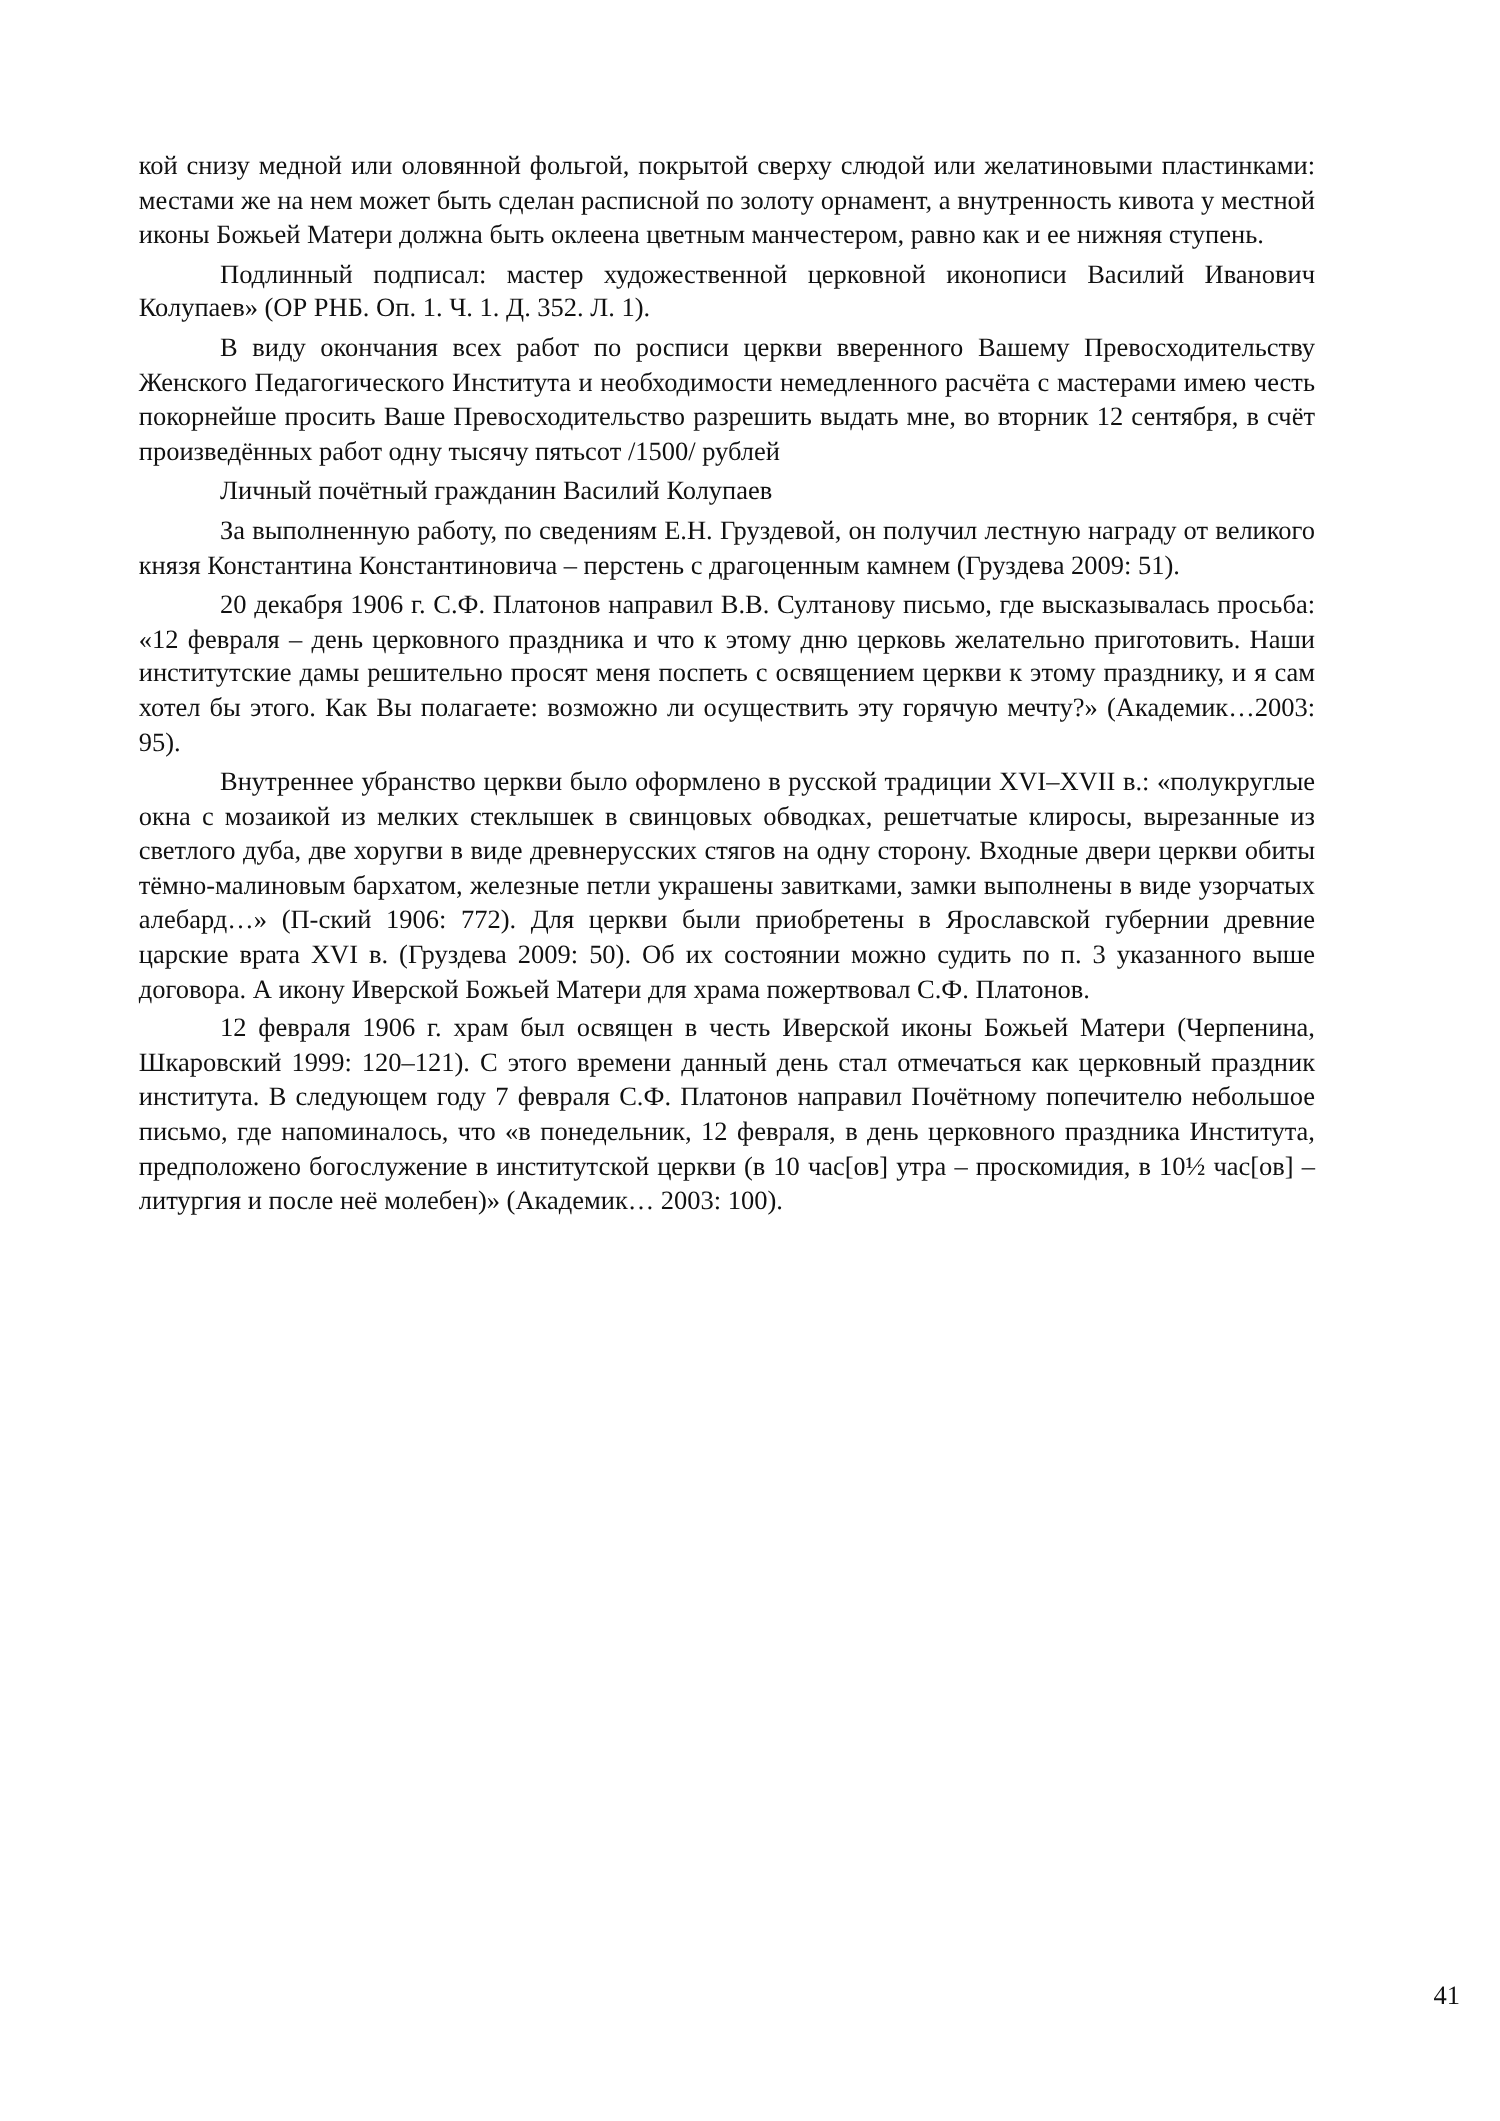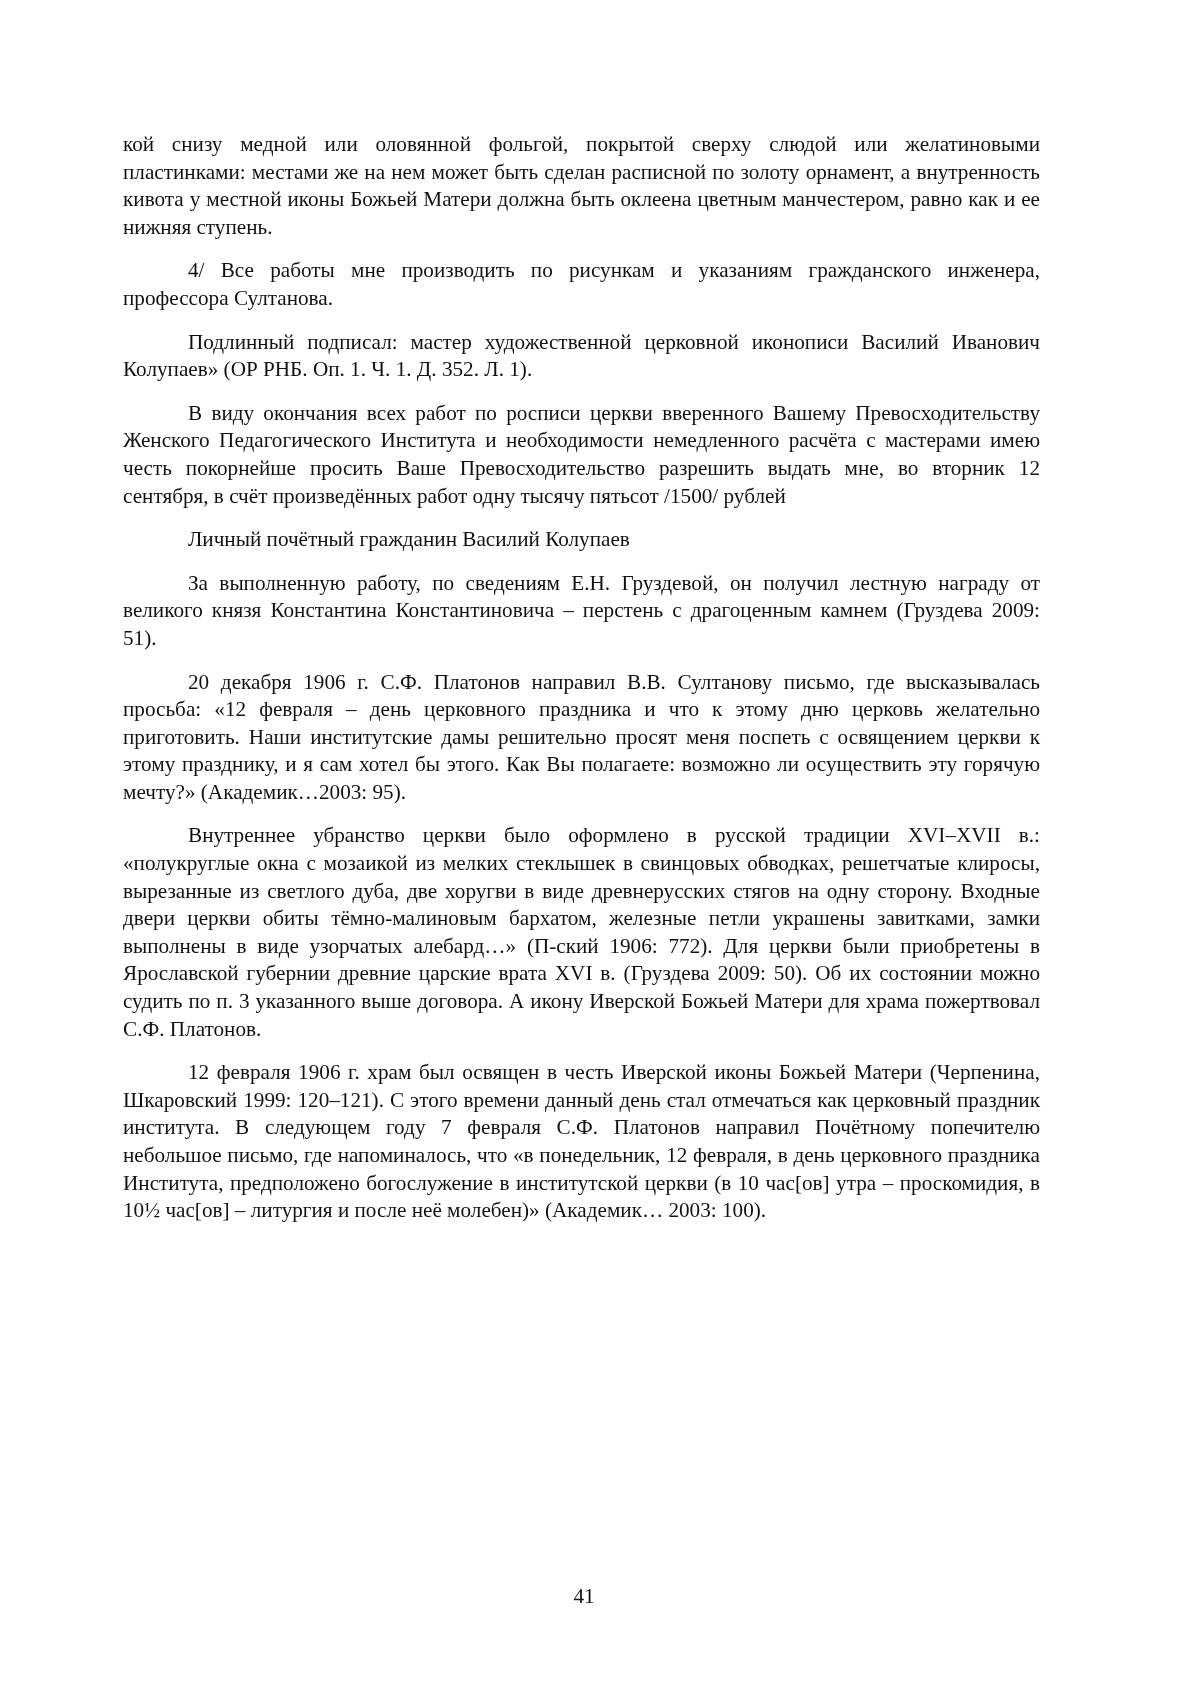--- a/index.html
+++ b/index.html
@@ -10,41 +10,40 @@
     left: 107px;
     top: 115px;
     width: 949px;
     font-family: "Liberation Serif", "DejaVu Serif", serif;
     font-size: 21.2px;
     line-height: 27.6px;
     color: #111111;
     text-align: justify;
     hyphens: manual;
   }
-  .text-block p { margin: 16px; text-indent: 65px; }
+  .text-block p { margin: 4px; text-indent: 65px; }
   .text-block p.noindent { text-indent: 0; }
   .page-number {
     position: absolute;
     left: 0;
     width: 1168px;
     top: 1583px;
-    text-align: center;
+    text-align: right;
     font-family: "Liberation Serif", "DejaVu Serif", serif;
     font-size: 21.2px;
     line-height: 27px;
     color: #111111;
   }
 </style>
 </head>
 <body>
 
 <div class="page">
   <div class="text-block">
     <p class="noindent">кой снизу медной или оловянной фольгой, покрытой сверху слюдой или желатиновыми пластинками: местами же на нем может быть сделан расписной по золоту орнамент, а внутренность кивота у местной иконы Божьей Матери должна быть оклеена цветным манчестером, равно как и ее нижняя ступень.</p>
-    <p>4/ Все работы мне производить по рисункам и указаниям гражданского инженера, профессора Султанова.</p>
     <p>Подлинный подписал: мастер художественной церковной иконописи Василий Иванович Колупаев» (ОР РНБ. Оп. 1. Ч. 1. Д. 352. Л. 1).</p>
     <p>В виду окончания всех работ по росписи церкви вверенного Вашему Превосходительству Женского Педагогического Института и необходимости немедленного расчёта с мастерами имею честь покорнейше просить Ваше Превосходительство разрешить выдать мне, во вторник 12 сентября, в счёт произведённых работ одну тысячу пятьсот /1500/ рублей</p>
     <p>Личный почётный гражданин Василий Колупаев</p>
     <p>За выполненную работу, по сведениям Е.Н. Груздевой, он получил лестную награду от великого князя Константина Константиновича – перстень с драгоценным камнем (Груздева 2009: 51).</p>
     <p>20 декабря 1906 г. С.Ф. Платонов направил В.В. Султанову письмо, где высказывалась просьба: «12 февраля – день церковного праздника и что к этому дню церковь желательно приготовить. Наши институтские дамы решительно просят меня поспеть с освящением церкви к этому празднику, и я сам хотел бы этого. Как Вы полагаете: возможно ли осуществить эту горячую мечту?» (Академик…2003: 95).</p>
     <p>Внутреннее убранство церкви было оформлено в русской традиции XVI–XVII в.: «полукруглые окна с мозаикой из мелких стеклышек в свинцовых обводках, решетчатые клиросы, вырезанные из светлого дуба, две хоругви в виде древнерусских стягов на одну сторону. Входные двери церкви обиты тёмно-малиновым бархатом, железные петли украшены завитками, замки выполнены в виде узорчатых алебард…» (П-ский 1906: 772). Для церкви были приобретены в Ярославской губернии древние царские врата XVI в. (Груздева 2009: 50). Об их состоянии можно судить по п. 3 указанного выше договора. А икону Иверской Божьей Матери для храма пожертвовал С.Ф. Платонов.</p>
     <p>12 февраля 1906 г. храм был освящен в честь Иверской иконы Божьей Матери (Черпенина, Шкаровский 1999: 120–121). С этого времени данный день стал отмечаться как церковный праздник института. В следующем году 7 февраля С.Ф. Платонов направил Почётному попечителю небольшое письмо, где напоминалось, что «в понедельник, 12 февраля, в день церковного праздника Института, предположено богослужение в институтской церкви (в 10 час[ов] утра – проскомидия, в 10½ час[ов] – литургия и после неё молебен)» (Академик… 2003: 100).</p>
   </div>
   <div class="page-number">41</div>
 </div>

